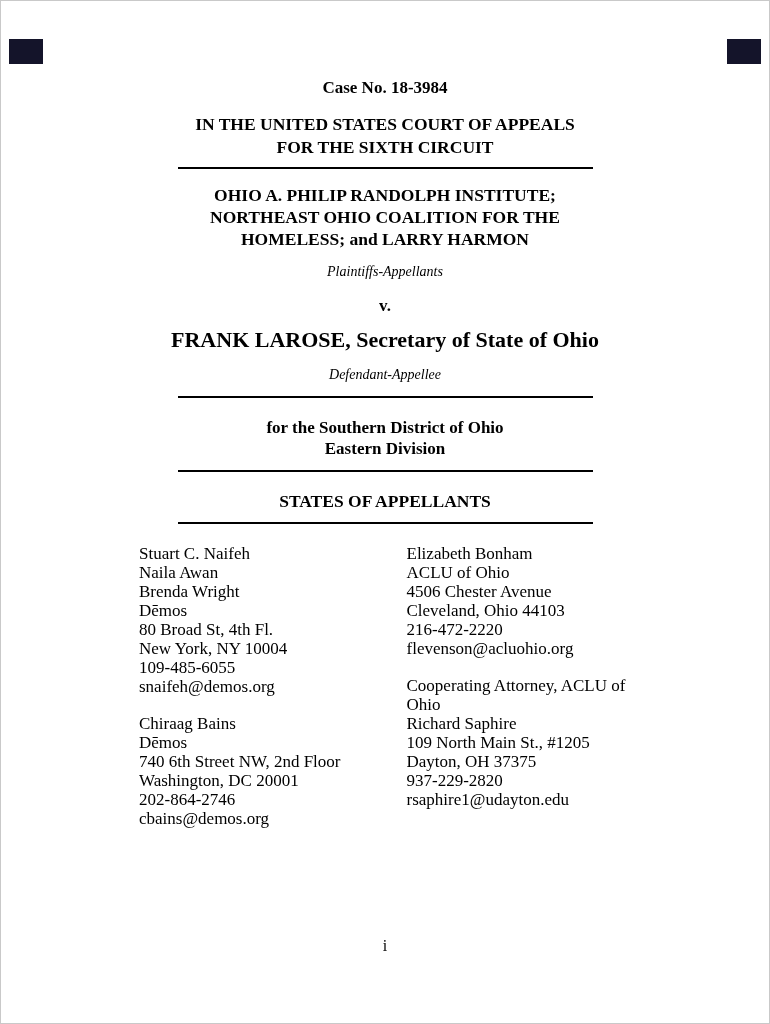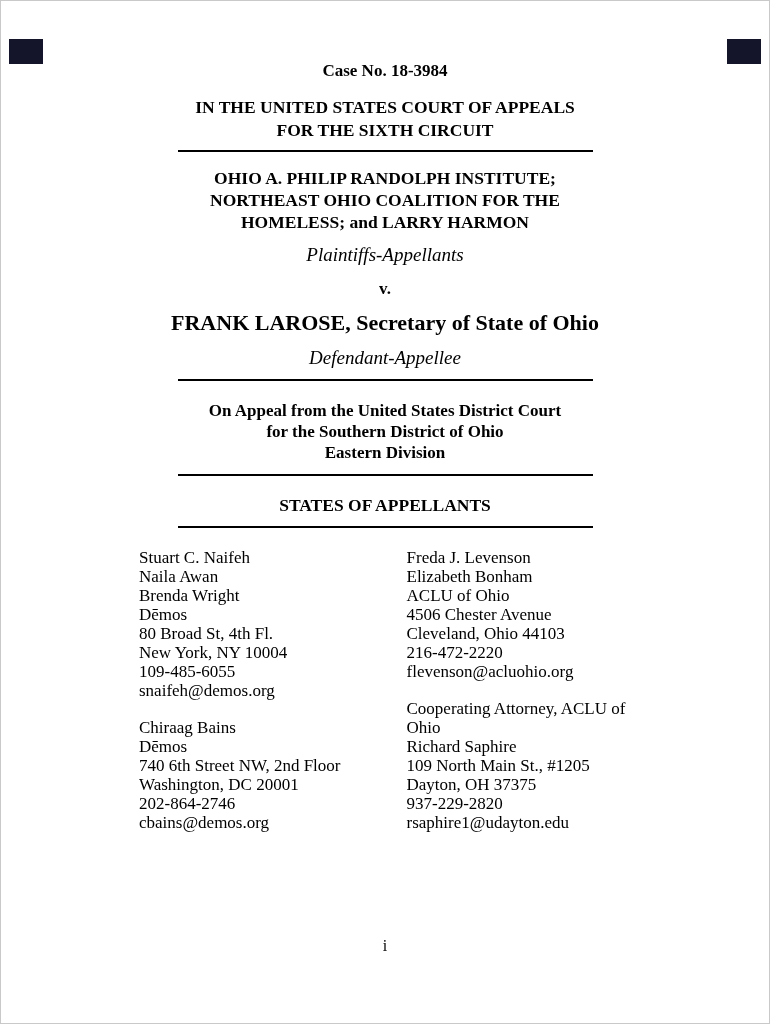--- a/index.html
+++ b/index.html
@@ -23,38 +23,38 @@
   .corner-mark {
     position: absolute;
     top: 38px;
     width: 34px;
     height: 25px;
     background: #14142a;
   }
   .corner-mark.left  { left: 8px; }
   .corner-mark.right { right: 8px; }
 
-  .content { text-align: center; padding-top: 58px; }
+  .content { text-align: center; padding-top: 75px; }
 
   .case-no  { font-size: 17px;   line-height: 23px; font-weight: bold; }
   .court    { font-size: 17.5px; line-height: 23px; font-weight: bold; margin-top: 14px; }
 
   .rule {
     width: 415px;
     margin: 8px auto 0 auto;
     border: 0;
     border-top: 2px solid #000;
     height: 0;
   }
   .rule.r2 { margin-top: 10px; }
   .rule.r3 { margin-top: 11px; }
   .rule.r4 { margin-top: 9px; }
 
   .party1   { font-size: 17.5px; line-height: 22px; font-weight: bold; margin-top: 15px; }
-  .role     { font-size: 19px;   line-height: 22px; font-style: italic; margin-top: 11px; }
+  .role     { font-size: 14px;   line-height: 22px; font-style: italic; margin-top: 11px; }
   .versus   { font-size: 17px;   line-height: 22px; font-weight: bold; margin-top: 12px; }
   .party2   { font-size: 22px; line-height: 22px; font-weight: bold; margin-top: 12px; }
   .role2    { margin-top: 13px; }
   .appeal   { font-size: 17px;   line-height: 21px; font-weight: bold; margin-top: 19px; }
   .brief-title { font-size: 17.5px; line-height: 23px; font-weight: bold; margin-top: 18px; }
 
   .counsel {
     display: flex;
     width: 492px;
     margin: 20px auto 0 auto;
@@ -106,21 +106,20 @@
 
     <div class="versus">v.</div>
 
     <div class="party2">FRANK LAROSE, Secretary of State of Ohio</div>
 
     <div class="role role2">Defendant-Appellee</div>
 
     <hr class="rule r2">
 
     <div class="appeal">
-      <div>On Appeal from the United States District Court</div>
       <div>for the Southern District of Ohio</div>
       <div>Eastern Division</div>
     </div>
 
     <hr class="rule r3">
 
     <div class="brief-title">STATES OF APPELLANTS</div>
 
     <hr class="rule r4">
 
@@ -142,21 +141,20 @@
           <div class="cline">Dēmos</div>
           <div class="cline">740 6th Street NW, 2nd Floor</div>
           <div class="cline">Washington, DC 20001</div>
           <div class="cline">202-864-2746</div>
           <div class="cline">cbains@demos.org</div>
         </div>
       </div>
 
       <div class="col right-col">
         <div class="block">
-          <div class="cline">Freda J. Levenson</div>
           <div class="cline">Elizabeth Bonham</div>
           <div class="cline">ACLU of Ohio</div>
           <div class="cline">4506 Chester Avenue</div>
           <div class="cline">Cleveland, Ohio 44103</div>
           <div class="cline">216-472-2220</div>
           <div class="cline">flevenson@acluohio.org</div>
         </div>
         <div class="block block2">
           <div class="cline">Cooperating Attorney, ACLU of Ohio</div>
           <div class="cline">Richard Saphire</div>

